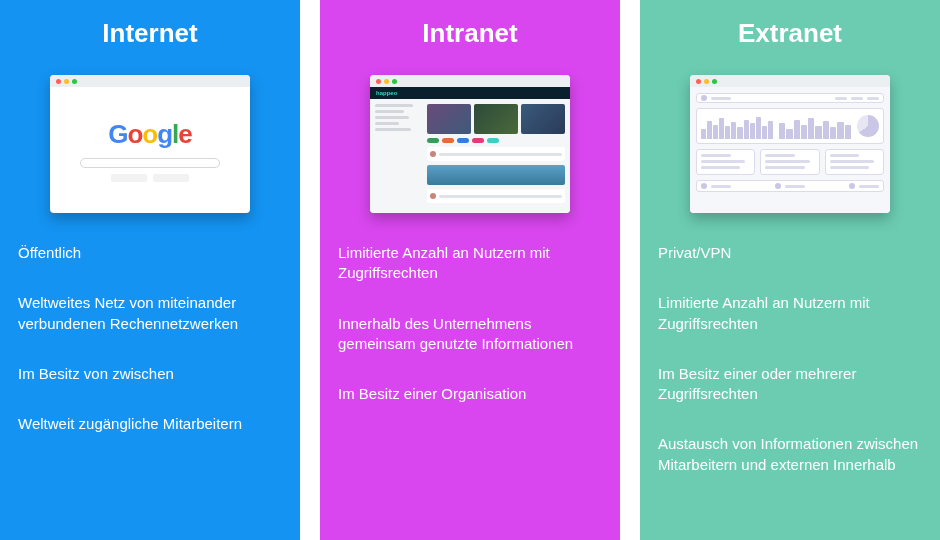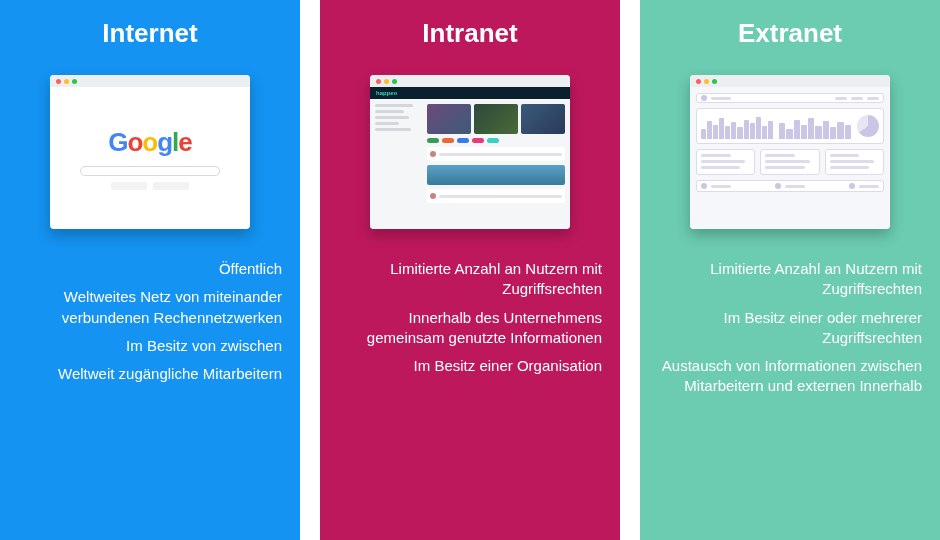--- a/index.html
+++ b/index.html
@@ -13,30 +13,30 @@
   }
   .col {
     flex: 1;
     display: flex;
     flex-direction: column;
     align-items: center;
     color: #fff;
     padding: 18px 18px 24px 18px;
   }
   .col-internet { background: #1493f2; }
-  .col-intranet { background: #be185d; }
+  .col-intranet { background: #d946ef; }
   .col-extranet { background: #6bccb2; }
   .col-title {
     font-size: 26px;
     font-weight: 700;
     margin-bottom: 26px;
   }
   .thumb {
     width: 200px;
-    height: 154px;
+    height: 138px;
     background: #fff;
     border-radius: 4px;
     box-shadow: 0 6px 14px rgba(0,0,0,.25);
     overflow: hidden;
     margin-bottom: 30px;
     display:flex;
     flex-direction:column;
   }
   .thumb-top {
     height: 12px;
@@ -83,21 +83,21 @@
   .wire-circ{width:6px;height:6px;border-radius:50%;background:#c9c6e6;}
   .wire-ln{height:3px;background:#dcdbeb;border-radius:2px;}
   .wire-charts{height:36px;background:#fff;border:1px solid #dcdbeb;border-radius:3px;display:flex;align-items:center;gap:6px;padding:4px;}
   .wbars{flex:2;display:flex;align-items:flex-end;gap:1px;height:100%;}
   .wbars div{flex:1;background:#c9c6e6;border-radius:1px 1px 0 0;}
   .wpie{width:22px;height:22px;border-radius:50%;background:conic-gradient(#c9c6e6 0 65%, #e8e6f5 65% 100%);}
   .wire-row{display:flex;gap:5px;}
   .wire-card{flex:1;height:26px;background:#fff;border:1px solid #dcdbeb;border-radius:3px;padding:4px;display:flex;flex-direction:column;gap:3px;}
   .wire-bot{height:12px;background:#fff;border:1px solid #dcdbeb;border-radius:3px;display:flex;align-items:center;padding:0 4px;gap:4px;}
 
-  .features{list-style:none;text-align:right;display:flex;flex-direction:column;gap:8px;font-size:15px;line-height:1.35;}
+  .features{list-style:none;text-align:left;display:flex;flex-direction:column;gap:30px;font-size:15px;line-height:1.35;}
 </style>
 </head>
 <body>
 
 <section class="col col-internet">
   <h2 class="col-title">Internet</h2>
   <div class="thumb">
     <div class="thumb-top">
       <span class="dot dot-r"></span>
       <span class="dot dot-y"></span>
@@ -244,17 +244,18 @@
         <div style="flex:1"></div>
         <div class="wire-circ"></div>
         <div class="wire-ln" style="width:20px"></div>
         <div style="flex:1"></div>
         <div class="wire-circ"></div>
         <div class="wire-ln" style="width:20px"></div>
       </div>
     </div>
   </div>
   <ul class="features">
+    <li>Privat/VPN</li>
     <li>Limitierte Anzahl an Nutzern mit Zugriffsrechten</li>
     <li>Im Besitz einer oder mehrerer Zugriffsrechten</li>
     <li>Austausch von Informationen zwischen Mitarbeitern und externen Innerhalb</li>
   </ul>
 </section>
 
 </body></html>

